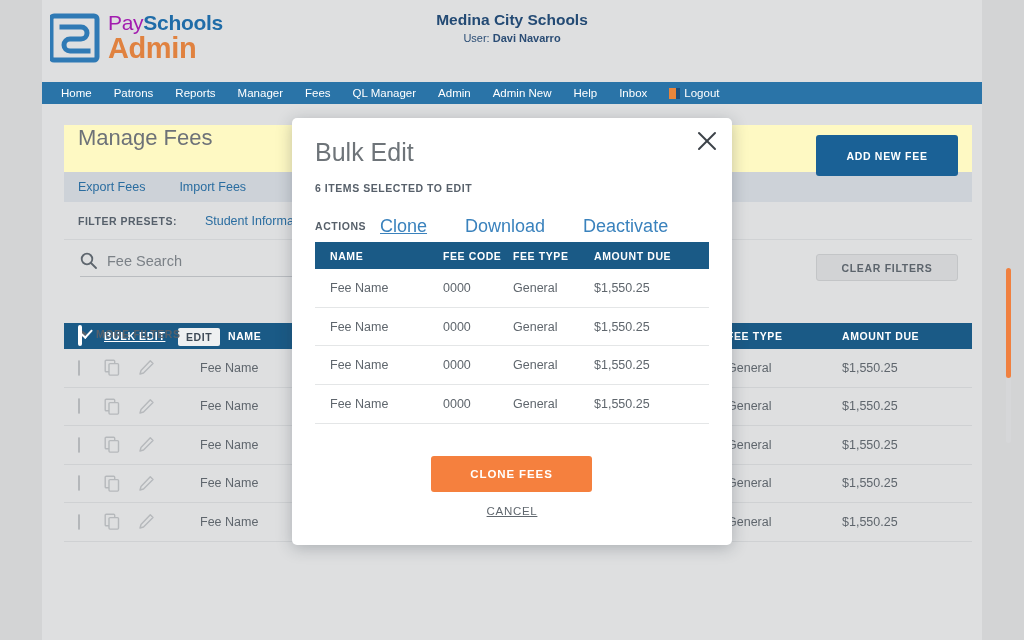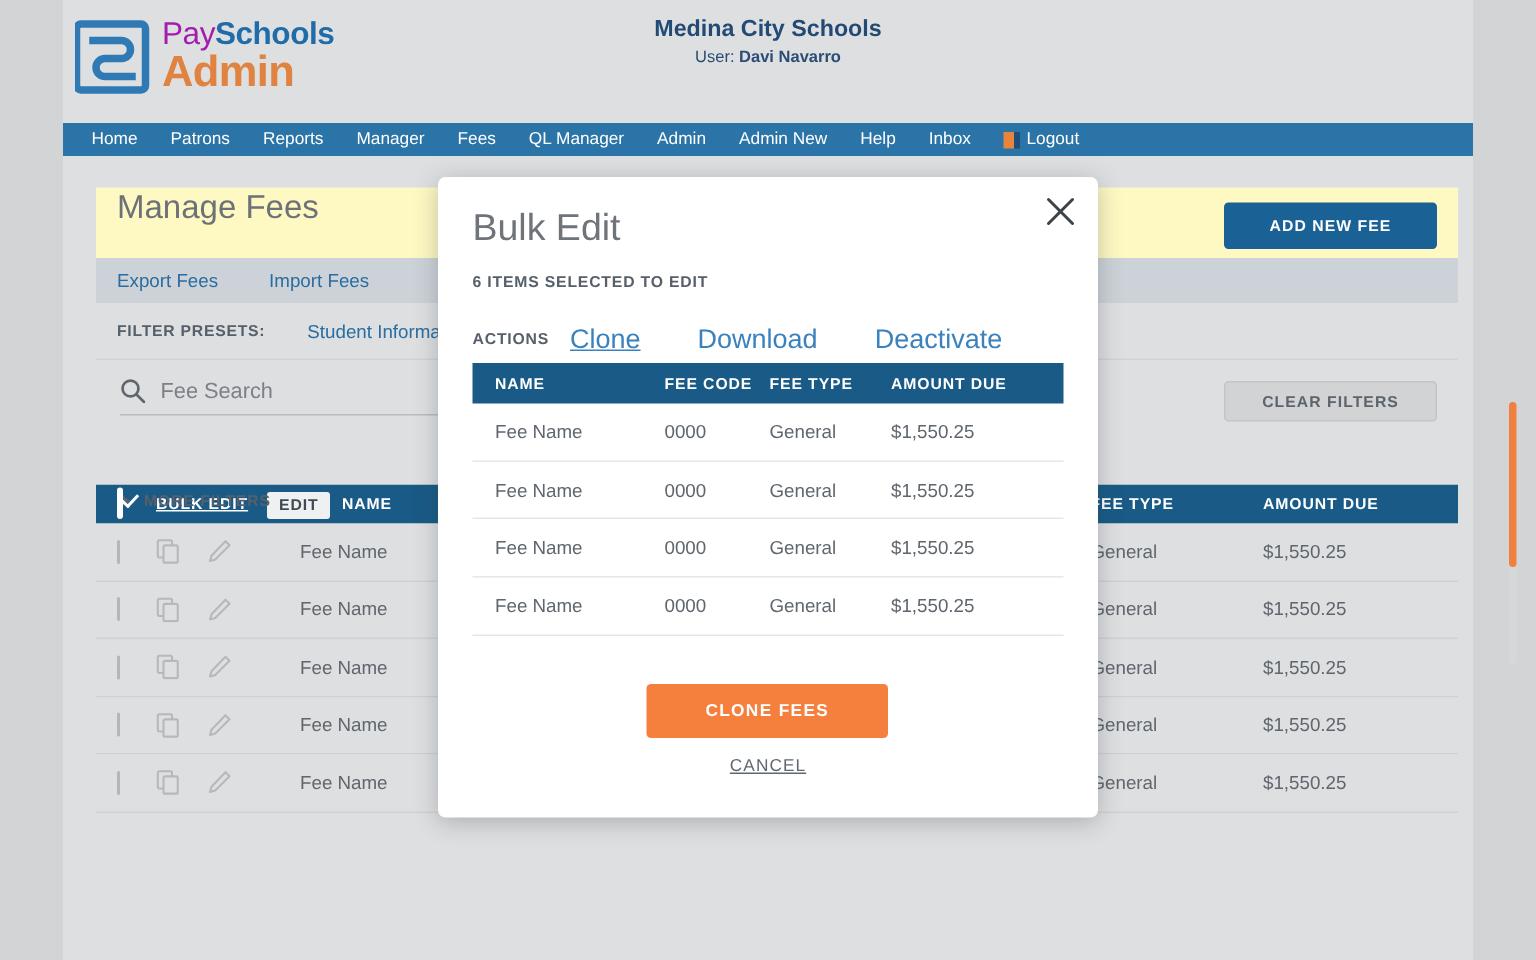--- a/index.html
+++ b/index.html
@@ -141,21 +141,21 @@
     position: relative;
   }
   #page-title {
     font-size: 22px;
     color: #6d7278;
     font-weight: 400;
   }
   #add-new-fee-button {
     position: absolute;
     right: 14px; top: 10px;
-    width: 142px; height: 31px;
+    width: 142px; height: 41px;
     background: #1a6196;
     color: #fff;
     border: none;
     border-radius: 3px;
     font-family: "Liberation Sans", sans-serif;
     font-size: 10.5px;
     font-weight: 700;
     letter-spacing: 0.7px;
     cursor: pointer;
   }

